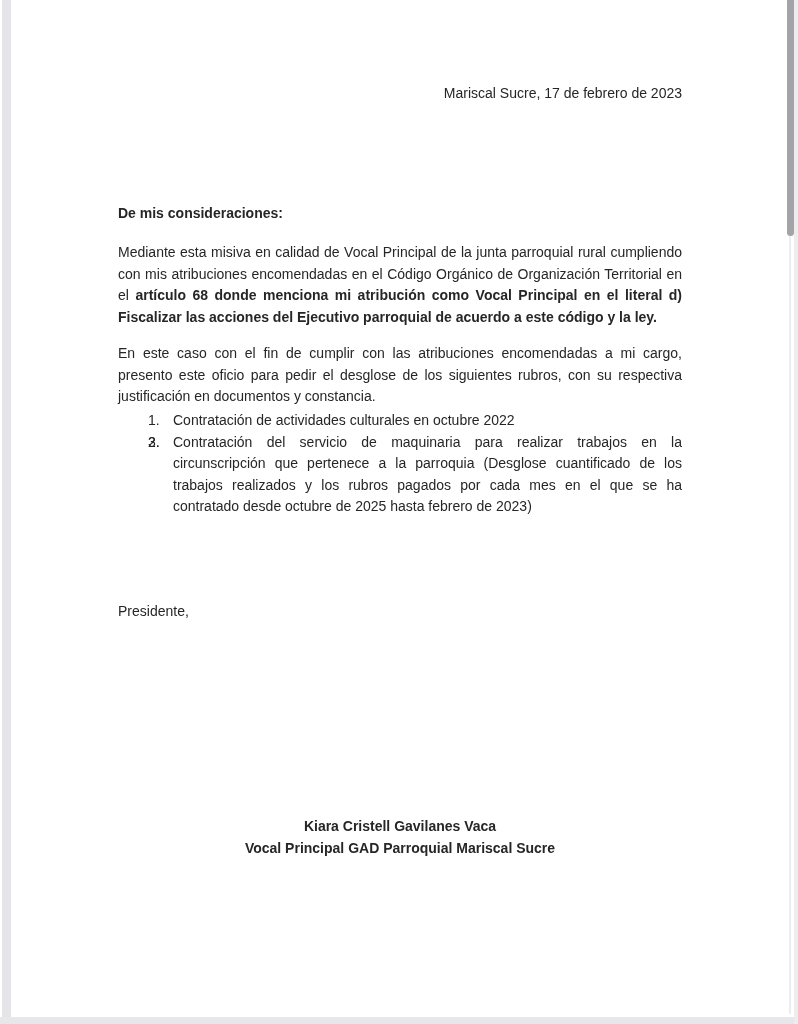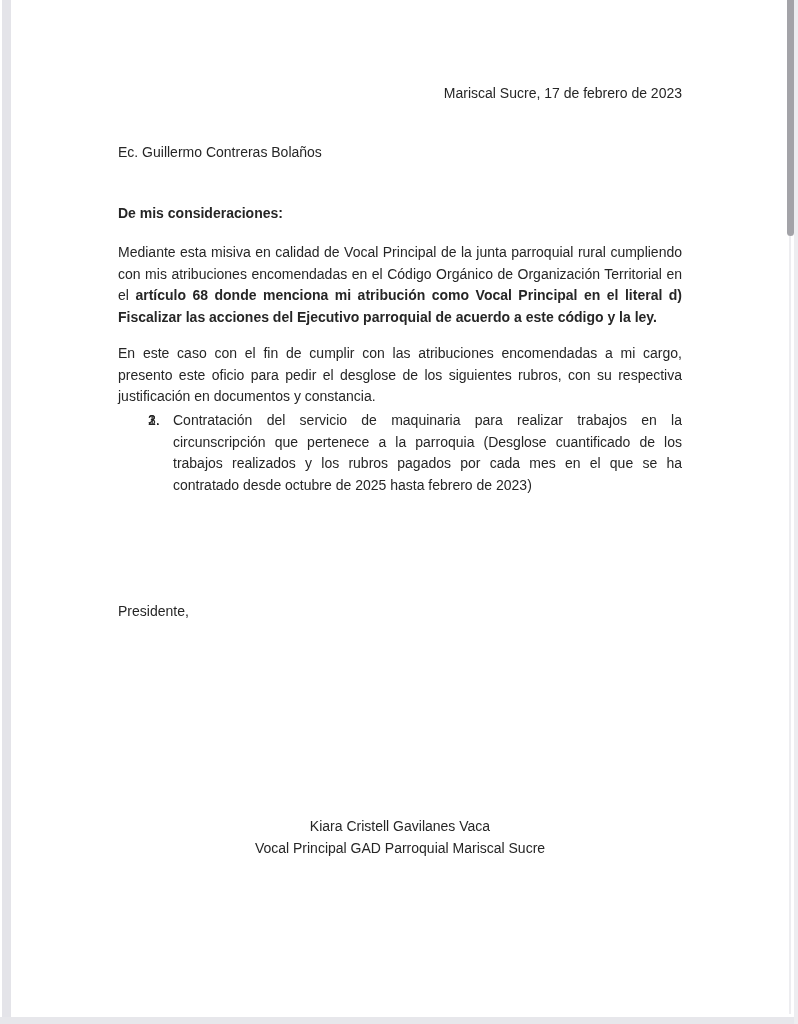--- a/index.html
+++ b/index.html
@@ -45,47 +45,47 @@
   .date-line   { top: 83px;  text-align: right; }
   .recipient   { top: 142px; }
   .salutation  { top: 203px; font-weight: bold; }
   .para-1      { top: 242px; text-align: justify; }
   .para-2      { top: 343px; text-align: justify; }
   .req-list    { top: 410px; list-style: none; }
   .req-list li { position: relative; padding-left: 55px; text-align: justify; }
   .req-list .marker { position: absolute; left: 30px; top: 0; }
   .closing     { top: 571px; }
   .signoff     { top: 601px; }
-  .signature   { top: 815px; text-align: center; font-weight: normal; line-height: 22px; }
+  .signature   { top: 815px; text-align: center; font-weight: bold; line-height: 22px; }
   .bold { font-weight: bold; }
 </style>
 </head>
 <body>
 
 <div class="gutter-left"></div>
 <div class="gutter-bottom"></div>
 
 <div class="page">
   <div class="column">
 
     <div class="block date-line">Mariscal Sucre, 17 de febrero de 2023</div>
 
     <div class="block recipient">
-      <div>Ec. Guillermo Contreras Bolaños</div>
     </div>
 
     <div class="block salutation">De mis consideraciones:</div>
 
     <div class="block para-1"><span>Mediante esta misiva en calidad de Vocal Principal de la junta parroquial rural cumpliendo con mis atribuciones encomendadas en el Código Orgánico de Organización Territorial en el </span><span class="bold">artículo 68 donde menciona mi atribución como Vocal Principal en el literal d) Fiscalizar las acciones del Ejecutivo parroquial de acuerdo a este código y la ley.</span></div>
 
     <div class="block para-2">En este caso con el fin de cumplir con las atribuciones encomendadas a mi cargo, presento este oficio para pedir el desglose de los siguientes rubros, con su respectiva justificación en documentos y constancia.</div>
 
     <ol class="block req-list">
       <li>
         <span class="marker">1.</span>
+        <span>Contratación de actividades culturales en octubre 2022</span>
       </li>
       <li>
         <span class="marker">2.</span>
       </li>
       <li>
         <span class="marker">3.</span>
         <span>Contratación del servicio de maquinaria para realizar trabajos en la circunscripción que pertenece a la parroquia (Desglose cuantificado de los trabajos realizados y los rubros pagados por cada mes en el que se ha contratado desde octubre de 2025 hasta febrero de 2023)</span>
       </li>
     </ol>
 

